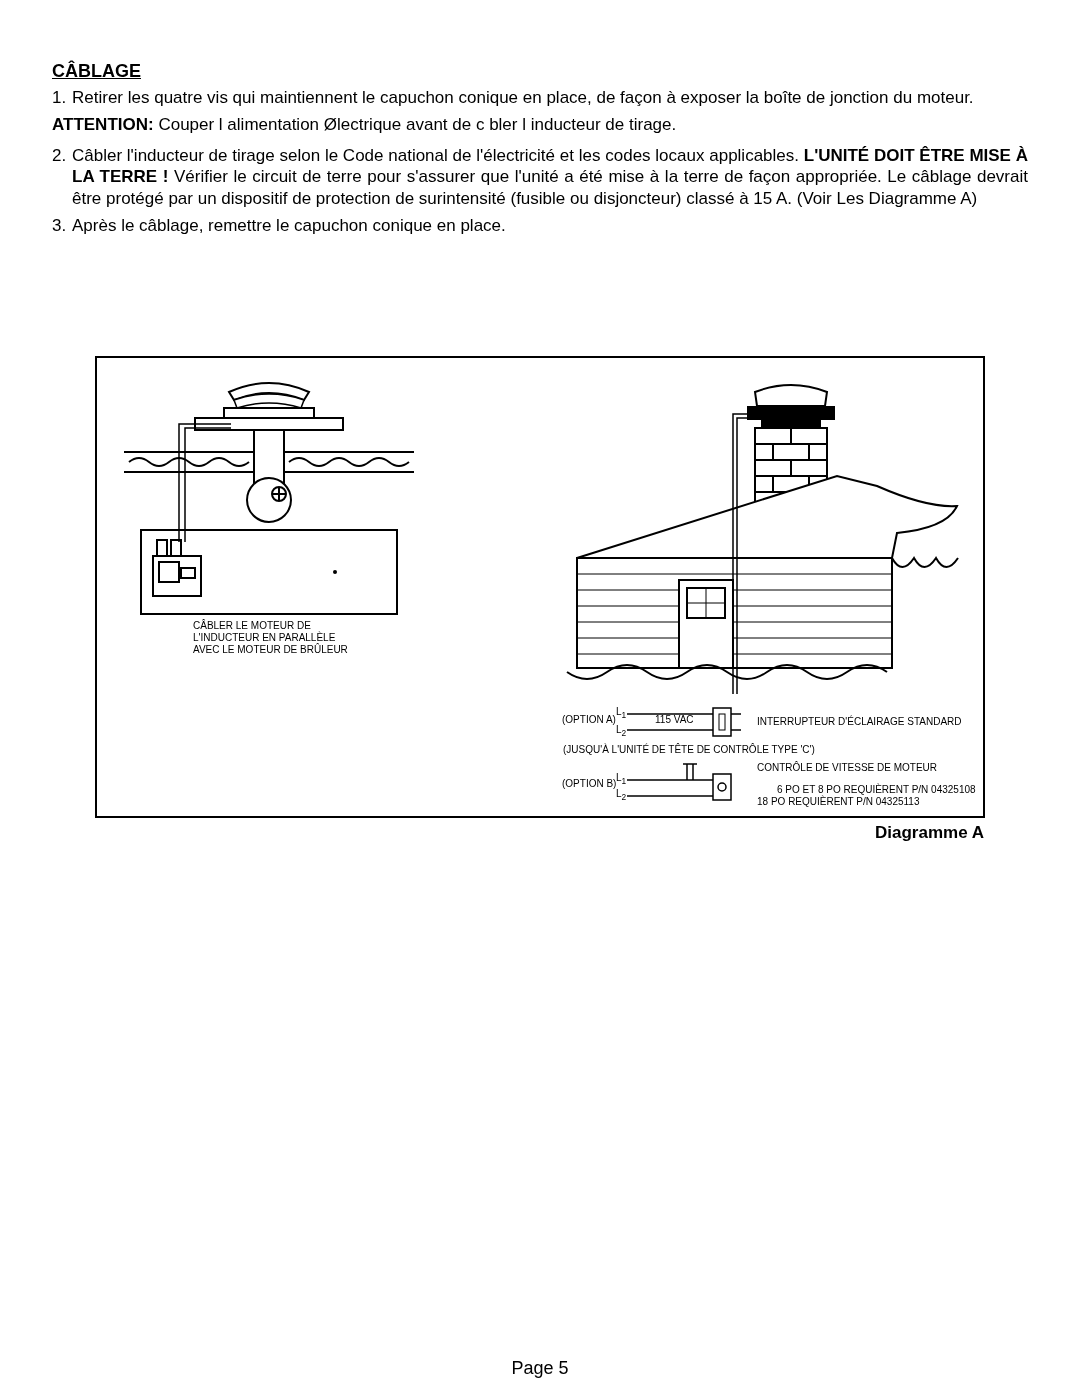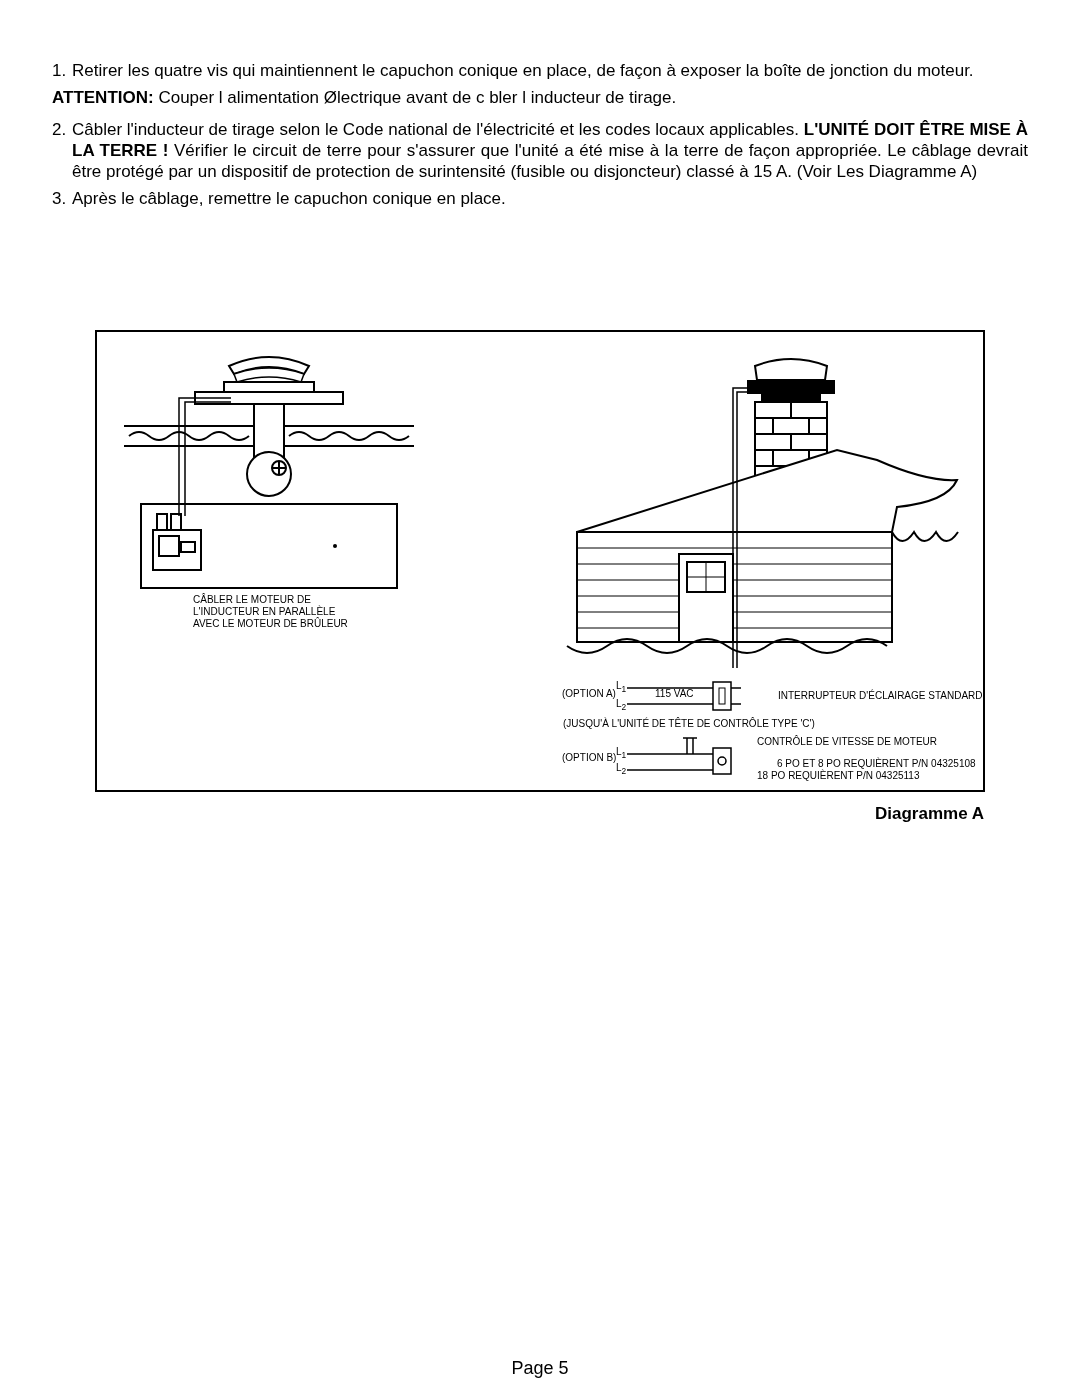--- a/index.html
+++ b/index.html
@@ -50,21 +50,21 @@
     width: 890px;
     height: 462px;
     border: 2px solid #000;
     margin-left: auto;
     margin-right: auto;
     box-sizing: border-box;
   }
   .diagram-caption {
     text-align: right;
     font-weight: bold;
-    margin-top: 11px;
+    margin-top: 4px;
     margin-right: 44px;
     font-size: 17px;
   }
   .page-num {
     position: absolute;
     bottom: 18px;
     left: 0;
     right: 0;
     text-align: center;
     font-size: 18px;
@@ -74,20 +74,21 @@
     font-size: 10px;
     line-height: 1.2;
   }
   svg { display: block; }
 </style>
 </head>
 <body>
 
 <div class="page">
 
+  <div class="heading">CÂBLAGE</div>
 
   <div class="ol-row">
     <div class="ol-num">1.</div>
     <div class="ol-body">Retirer les quatre vis qui maintiennent le capuchon conique en place, de façon à exposer la boîte de jonction du moteur.</div>
   </div>
 
   <div class="attention">
     <span class="bold">ATTENTION:</span><span> Couper l alimentation Ølectrique avant de c bler l inducteur de tirage.</span>
   </div>
 
@@ -224,21 +225,21 @@
     </svg>
 
     <div class="small-caption" style="left:519px; top:348px;">
       <span>L</span><sub>1</sub>
     </div>
     <div class="small-caption" style="left:465px; top:356px;">(OPTION A)</div>
     <div class="small-caption" style="left:558px; top:356px;">115 VAC</div>
     <div class="small-caption" style="left:519px; top:366px;">
       <span>L</span><sub>2</sub>
     </div>
-    <div class="small-caption" style="left:660px; top:358px;margin-left:21px;">INTERRUPTEUR D'ÉCLAIRAGE STANDARD</div>
+    <div class="small-caption" style="left:660px; top:358px;">INTERRUPTEUR D'ÉCLAIRAGE STANDARD</div>
 
     <div class="small-caption" style="left:466px; top:386px;">(JUSQU'À L'UNITÉ DE TÊTE DE CONTRÔLE TYPE 'C')</div>
 
     <div class="small-caption" style="left:519px; top:414px;">
       <span>L</span><sub>1</sub>
     </div>
     <div class="small-caption" style="left:465px; top:420px;">(OPTION B)</div>
     <div class="small-caption" style="left:519px; top:430px;">
       <span>L</span><sub>2</sub>
     </div>

